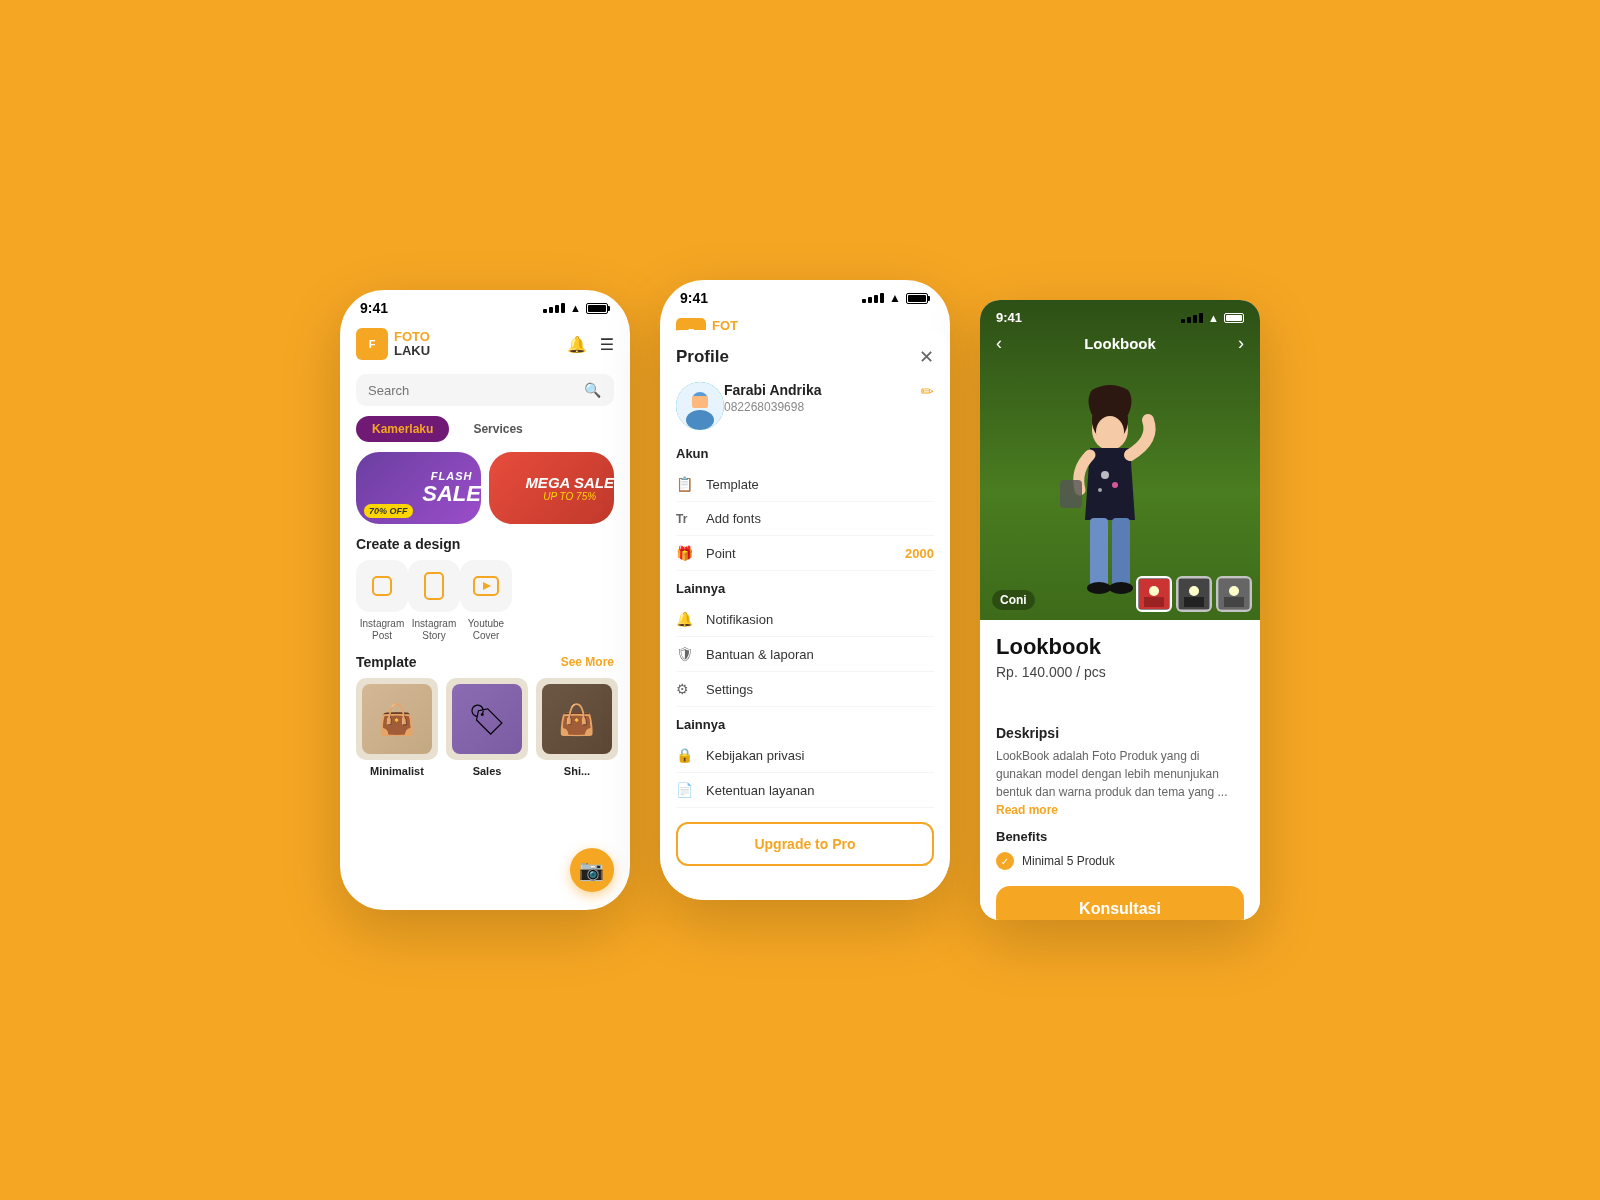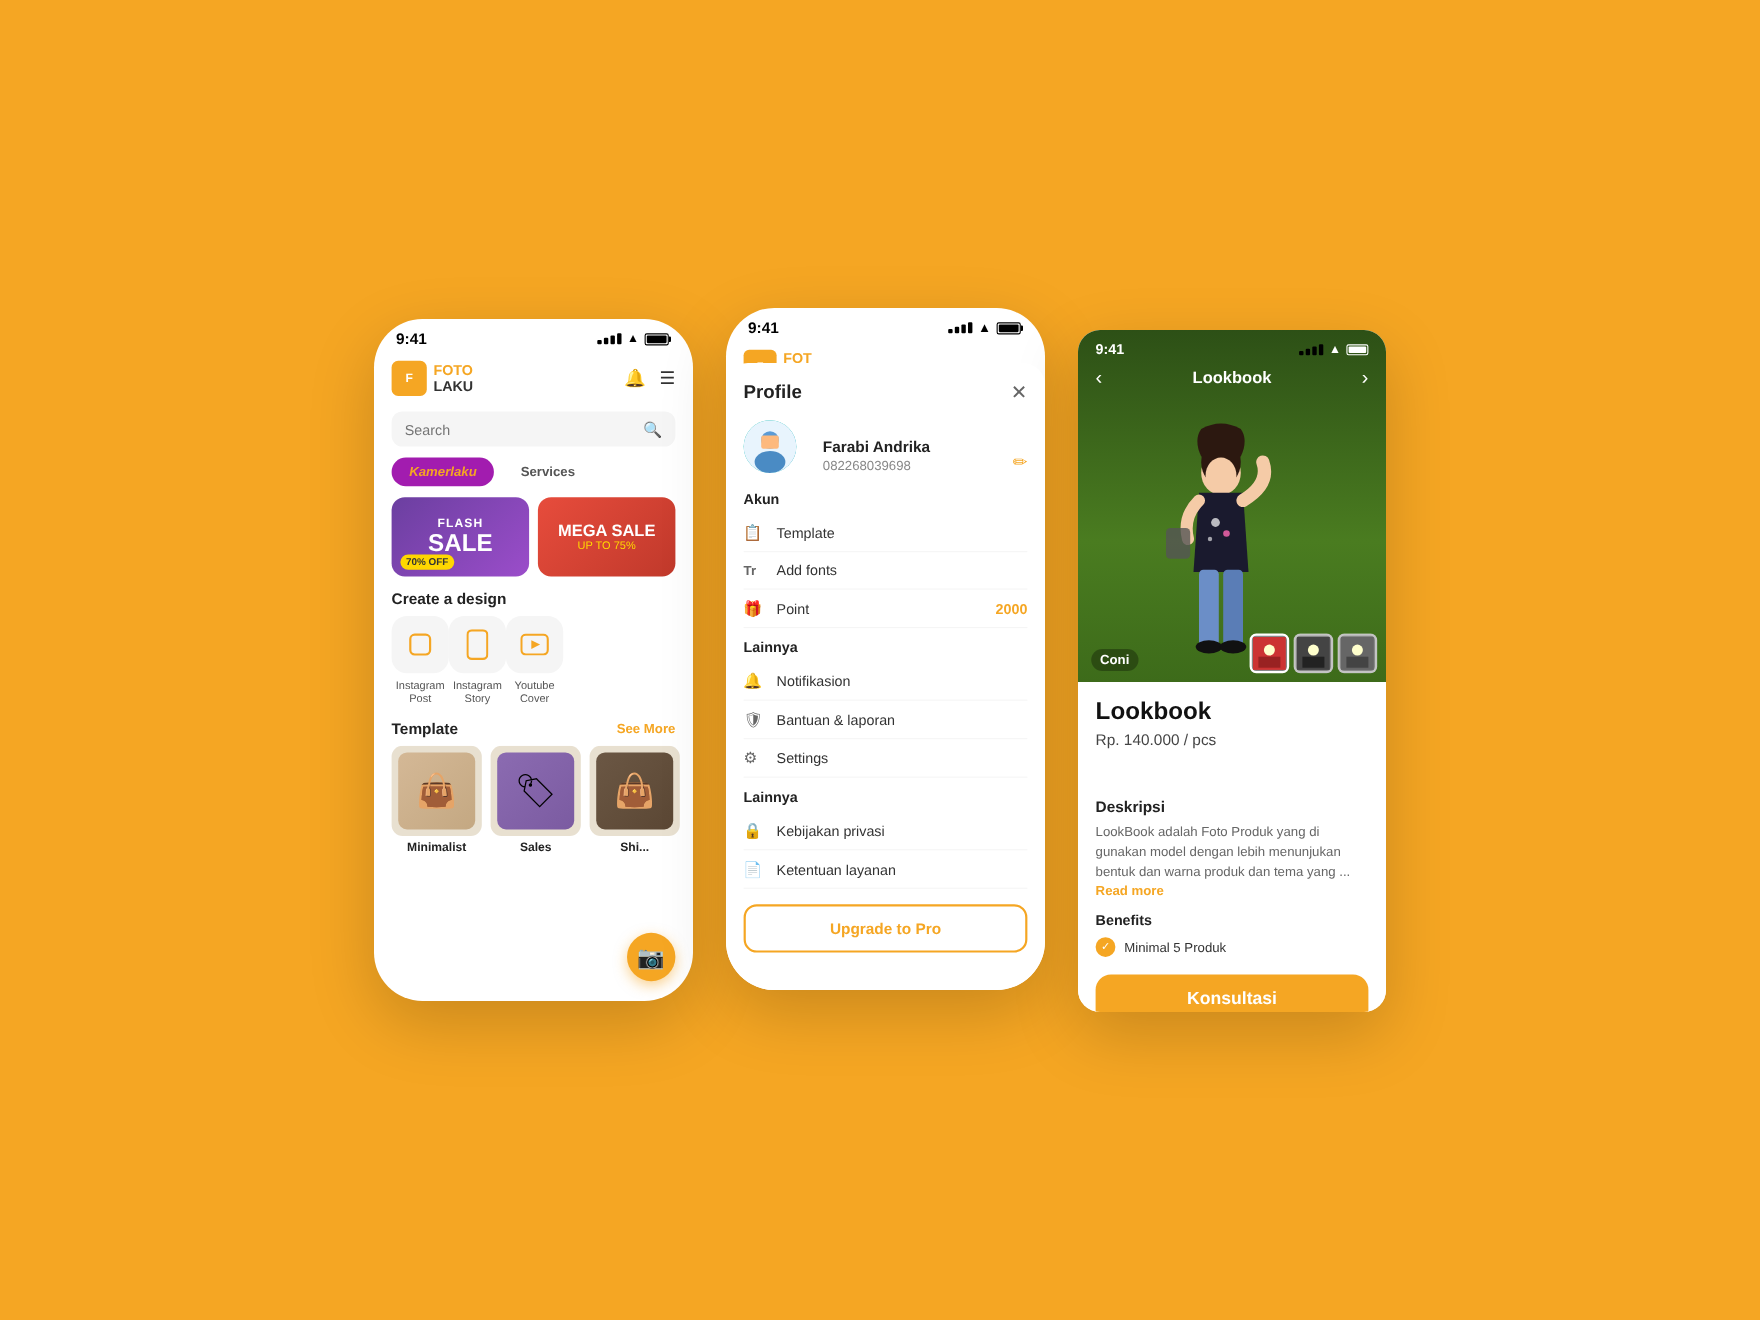--- a/index.html
+++ b/index.html
@@ -94,32 +94,33 @@
       gap: 8px;
       padding: 0 16px 10px;
     }
     .tab-pill {
       padding: 6px 16px;
       border-radius: 20px;
       font-size: 12px;
       font-weight: 600;
       cursor: pointer;
     }
-    .tab-pill.active { background: #a21caf; color: #F5A623; font-style: italic; }
+    .tab-pill.active { background: #701a75; color: #F5A623; }
     .tab-pill.inactive { background: transparent; color: #555; }
 
     .banner-row {
       display: flex;
       gap: 8px;
       padding: 0 16px 12px;
     }
     .banner {
-      flex: 1; height: 72px; border-radius: 12px;
-      overflow: hidden; display: flex; align-items: center; justify-content: center;
+      flex: 1; height: 72px; border-radius: 23px;
+      overflow: hidden; display: flex; align-items: center; justify-content: flex-end;
       position: relative;
+      font-style: italic;
     }
     .banner-1 {
       background: linear-gradient(135deg, #6B3FA0, #9B4DCA);
     }
     .banner-2 {
       background: linear-gradient(135deg, #E74C3C, #C0392B);
     }
     .banner-text {
       color: white; font-weight: 900; font-size: 16px; text-align: center; line-height: 1.1;
     }
@@ -247,21 +248,21 @@
       overflow-y: auto;
       z-index: 10;
     }
     .profile-panel-header {
       display: flex; justify-content: space-between; align-items: center; margin-bottom: 14px;
     }
     .profile-title { font-size: 17px; font-weight: 700; color: #222; }
     .close-btn { font-size: 18px; color: #666; cursor: pointer; }
 
     .profile-user {
-      display: flex; align-items: flex-end; gap: 24px; margin-bottom: 16px;
+      display: flex; align-items: flex-start; gap: 0; margin-bottom: 16px;
     }
     .profile-avatar {
       width: 48px; height: 48px; border-radius: 50%; overflow: hidden;
       background: linear-gradient(135deg, #4ECDC4, #45B7D1);
       display: flex; align-items: center; justify-content: center;
       font-size: 24px;
     }
     .profile-info { flex: 1; }
     .profile-name { font-size: 14px; font-weight: 700; color: #222; }
     .profile-phone { font-size: 12px; color: #888; margin-top: 2px; }

